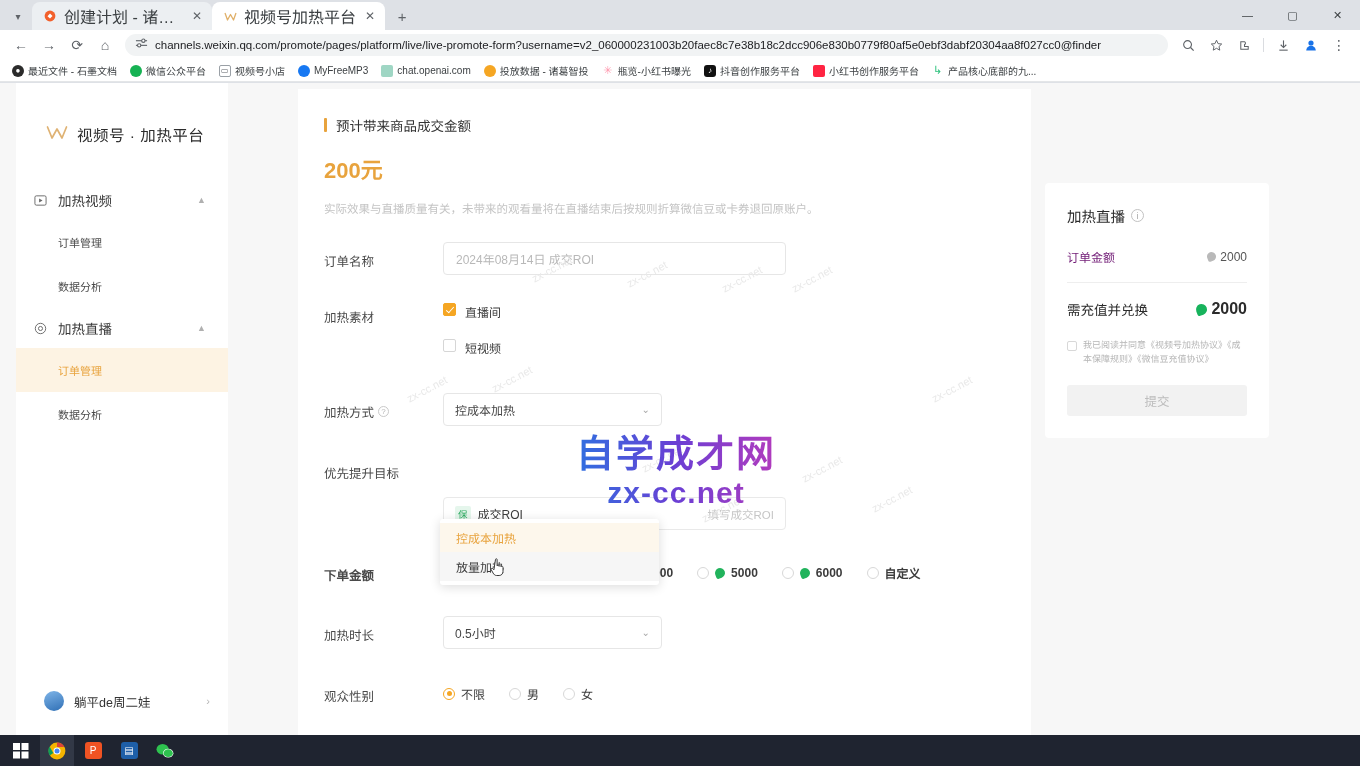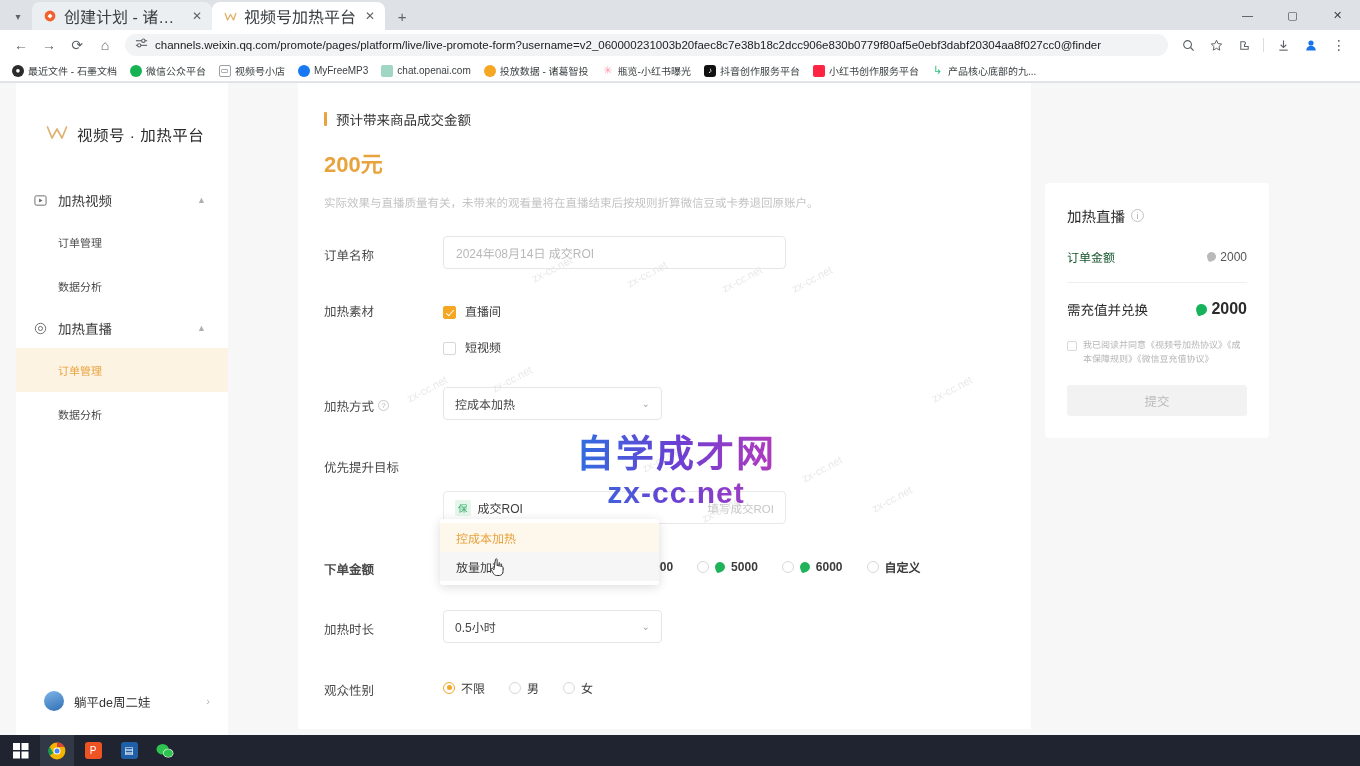--- a/index.html
+++ b/index.html
@@ -59,38 +59,38 @@
   .navgroup .glabel { flex:1; padding-left:4px; }
   .navgroup .chev { font-size:9px; color:#b0b0b0; }
   .navitem { height:44px; display:flex; align-items:center; padding-left:42px; font-size:11px; color:#4a4a4a; }
   .navitem.active { background:#fdf3e3; color:#e8a33d; }
   .userbar { position:absolute; left:0; bottom:24px; width:212px; display:flex; align-items:center; gap:10px; padding:0 18px 0 28px; }
   .userbar .avatar { width:20px; height:20px; border-radius:50%; background:linear-gradient(160deg,#7fb5e8,#2f6fb5); flex:0 0 20px; }
   .userbar .uname { flex:1; font-size:12.5px; color:#333; }
   .userbar .uchev { font-size:11px; color:#b5b5b5; }
 
   
-  .maincard { position:absolute; left:298px; top:0; width:733px; height:646px; background:#fff; padding:26px 0 0 0; }
+  .maincard { position:absolute; left:298px; top:6px; width:733px; height:646px; background:#fff; padding:26px 0 0 0; }
   .sectitle { display:flex; align-items:center; gap:9px; padding-left:26px; }
   .sectitle .bar { width:3px; height:14px; background:#e8a33d; border-radius:1px; }
   .sectitle .t { font-size:13.5px; color:#333; }
   .bigamt { padding-left:26px; margin-top:17px; font-size:22px; color:#e8a33d; font-weight:bold; }
   .hint { padding-left:26px; margin-top:16px; font-size:11.5px; color:#c4c4c4; }
 
   .frow { display:flex; align-items:flex-start; padding-left:26px; margin-top:26px; }
   .flabel { width:119px; flex:0 0 119px; font-size:12.5px; color:#4a4a4a; padding-top:9px; display:flex; align-items:center; gap:4px; }
   .flabel .qm { width:11px; height:11px; border-radius:50%; border:1px solid #c9c9c9; color:#b5b5b5; font-size:8px; display:flex; align-items:center; justify-content:center; }
   .fctrl { flex:1; }
 
   .textinput {
     width:343px; height:33px; border:1px solid #e6e6e6; border-radius:4px;
     background:#fff; display:flex; align-items:center; padding:0 12px;
     font-size:12px; color:#b8b8b8;
   }
-  .checkrow { display:flex; align-items:flex-end; gap:9px; height:22px; }
+  .checkrow { display:flex; align-items:flex-start; gap:9px; height:22px; }
   .checkrow + .checkrow { margin-top:14px; }
   .cbox { width:13px; height:13px; border-radius:2px; border:1px solid #d6d6d6; background:#fff; flex:0 0 13px; }
   .cbox.checked { background:#f5a623; border-color:#f5a623; position:relative; }
   .cbox.checked:after { content:""; position:absolute; left:4px; top:1px; width:3px; height:7px; border:solid #fff; border-width:0 1.6px 1.6px 0; transform:rotate(42deg); }
   .clabel { font-size:12px; color:#3c3c3c; }
 
   .selectbox {
     width:219px; height:33px; border:1px solid #e6e6e6; border-radius:4px;
     background:#fff; display:flex; align-items:center; padding:0 11px;
     font-size:12px; color:#444; position:relative;
@@ -121,21 +121,21 @@
   .rdot.on { border:1.5px solid #f5a623; }
   .rdot.on:after { content:""; position:absolute; left:2.5px; top:2.5px; width:5px; height:5px; border-radius:50%; background:#f5a623; }
   .bean { width:10px; height:10px; border-radius:50% 50% 50% 20%; background:#21b35c; flex:0 0 10px; transform:rotate(-20deg); }
   .rlabel { font-size:12px; color:#3c3c3c; }
 
   
   .rightcard { position:absolute; left:1045px; top:100px; width:224px; background:#fff; border-radius:4px; padding:22px 22px 22px 22px; }
   .rtitle { display:flex; align-items:center; gap:6px; font-size:14.5px; color:#2b2b2b; }
   .rtitle .info { width:13px; height:13px; border-radius:50%; border:1px solid #c2c2c2; color:#a8a8a8; font-size:9px; display:flex; align-items:center; justify-content:center; }
   .rrow { display:flex; align-items:center; justify-content:space-between; margin-top:22px; }
-  .rrow .rk { font-size:12px; color:#14532d; }
+  .rrow .rk { font-size:12px; color:#701a75; }
   .rrow .rv { display:flex; align-items:center; gap:4px; font-size:12px; color:#555; }
   .bean-grey { width:9px; height:9px; border-radius:50% 50% 50% 20%; background:#b9b9b9; transform:rotate(-20deg); }
   .rdiv { height:1px; background:#eee; margin-top:17px; }
   .rrow2 { display:flex; align-items:center; justify-content:space-between; margin-top:16px; }
   .rrow2 .rk { font-size:13.5px; color:#2b2b2b; }
   .rrow2 .rv { display:flex; align-items:center; gap:4px; font-size:16px; color:#2b2b2b; font-weight:bold; }
   .bean-green { width:11px; height:11px; border-radius:50% 50% 50% 20%; background:#17b35c; transform:rotate(-20deg); }
   .agree { display:flex; gap:6px; margin-top:20px; }
   .agree .acb { width:10px; height:10px; border:1px solid #d8d8d8; border-radius:2px; flex:0 0 10px; margin-top:2px; }
   .agree .atext { font-size:9px; color:#b6b6b6; line-height:1.55; }

